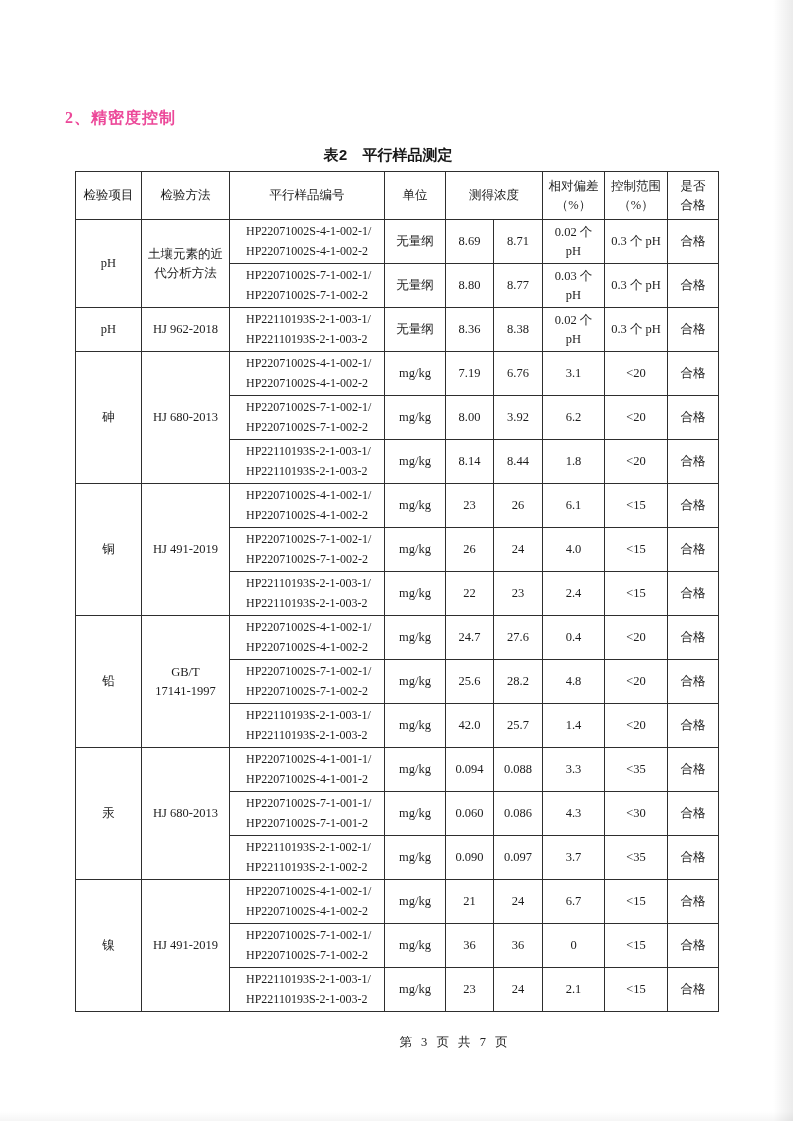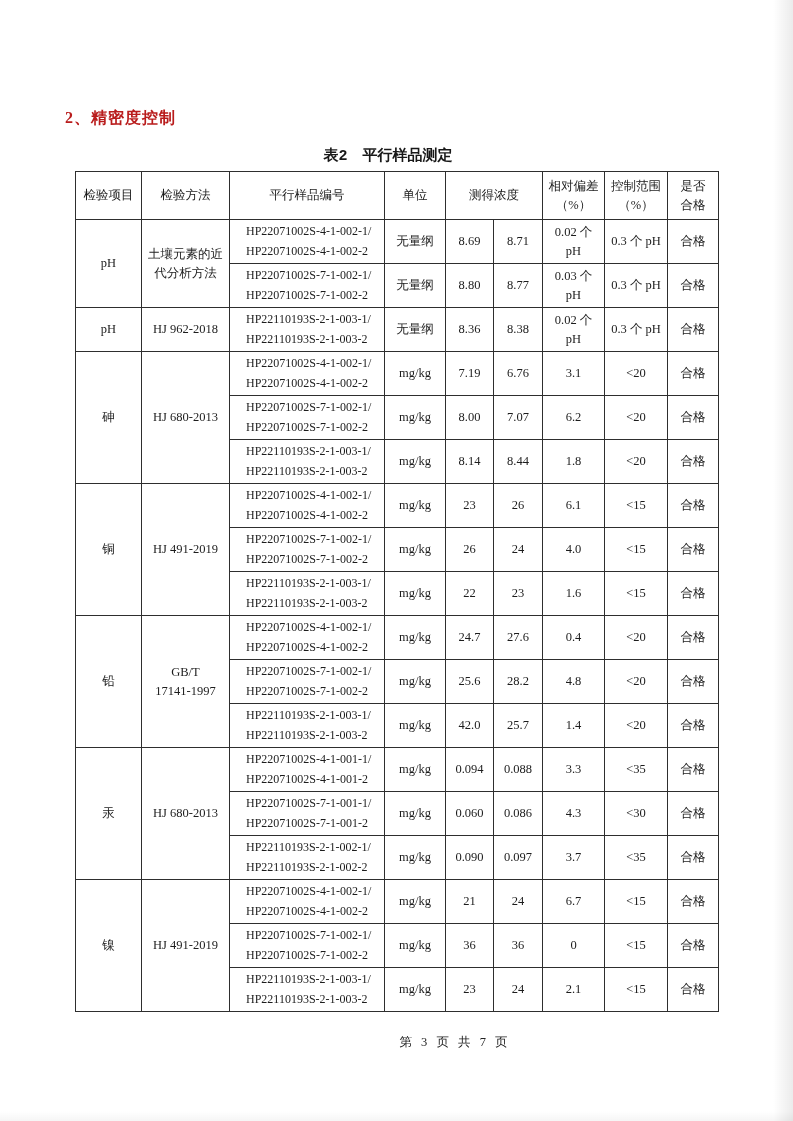--- a/index.html
+++ b/index.html
@@ -17,21 +17,21 @@
     pointer-events:none;
   }
   .scan-edge-bottom {
     position:absolute; left:0; right:0; bottom:0; height:10px;
     background:linear-gradient(to bottom, rgba(0,0,0,0), rgba(0,0,0,0.04));
     pointer-events:none;
   }
   .page-content { padding:108px 0 0 65px; }
   .section-heading {
     margin:0; font-size:16px; font-weight:bold; letter-spacing:1px;
-    color:#b91c1c;
+    color:#ec4899;
   }
   .table-title {
     width:646px; margin:17px 0 6px 0;
     text-align:center; font-size:15px; font-weight:600;
     white-space:pre; color:#181818;font-family:Liberation Mono, monospace;
   }
   table.qc-table {
     border-collapse:collapse; table-layout:fixed;
     width:643px; margin-left:10px;
   }
@@ -147,21 +147,21 @@
           <td>6.76</td>
           <td>3.1</td>
           <td>&lt;20</td>
           <td>合格</td>
         </tr>
         <tr>
           <td class="sample-cell">HP22071002S-7-1-002-1/
 HP22071002S-7-1-002-2</td>
           <td>mg/kg</td>
           <td>8.00</td>
-          <td>7.07</td>
+          <td>3.92</td>
           <td>6.2</td>
           <td>&lt;20</td>
           <td>合格</td>
         </tr>
         <tr>
           <td class="sample-cell">HP22110193S-2-1-003-1/
 HP22110193S-2-1-003-2</td>
           <td>mg/kg</td>
           <td>8.14</td>
           <td>8.44</td>
@@ -190,21 +190,21 @@
           <td>4.0</td>
           <td>&lt;15</td>
           <td>合格</td>
         </tr>
         <tr>
           <td class="sample-cell">HP22110193S-2-1-003-1/
 HP22110193S-2-1-003-2</td>
           <td>mg/kg</td>
           <td>22</td>
           <td>23</td>
-          <td>1.6</td>
+          <td>2.4</td>
           <td>&lt;15</td>
           <td>合格</td>
         </tr>
         <tr>
           <td rowspan="3">铅</td>
           <td rowspan="3">GB/T
 17141-1997</td>
           <td class="sample-cell">HP22071002S-4-1-002-1/
 HP22071002S-4-1-002-2</td>
           <td>mg/kg</td>

